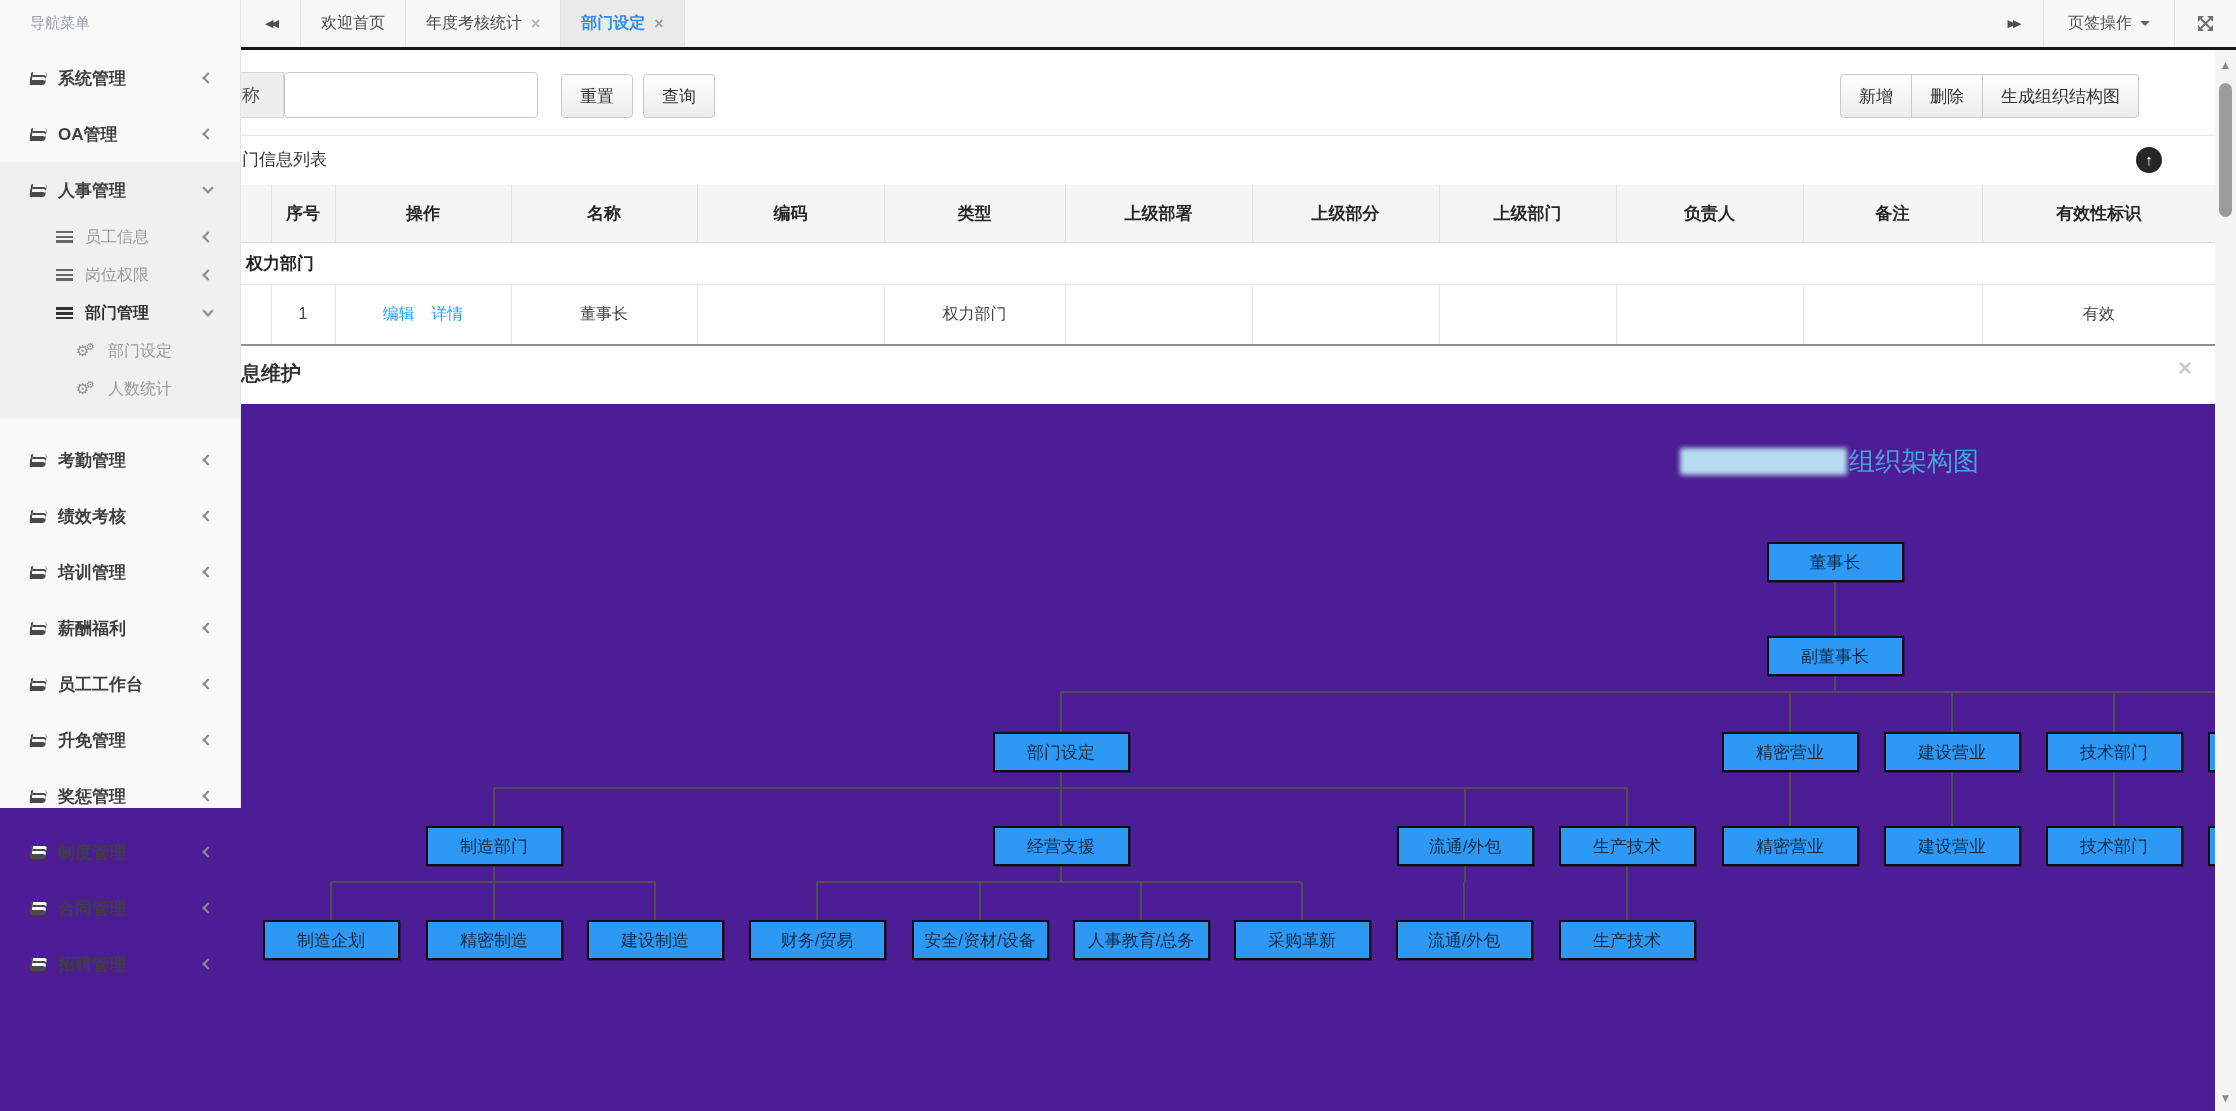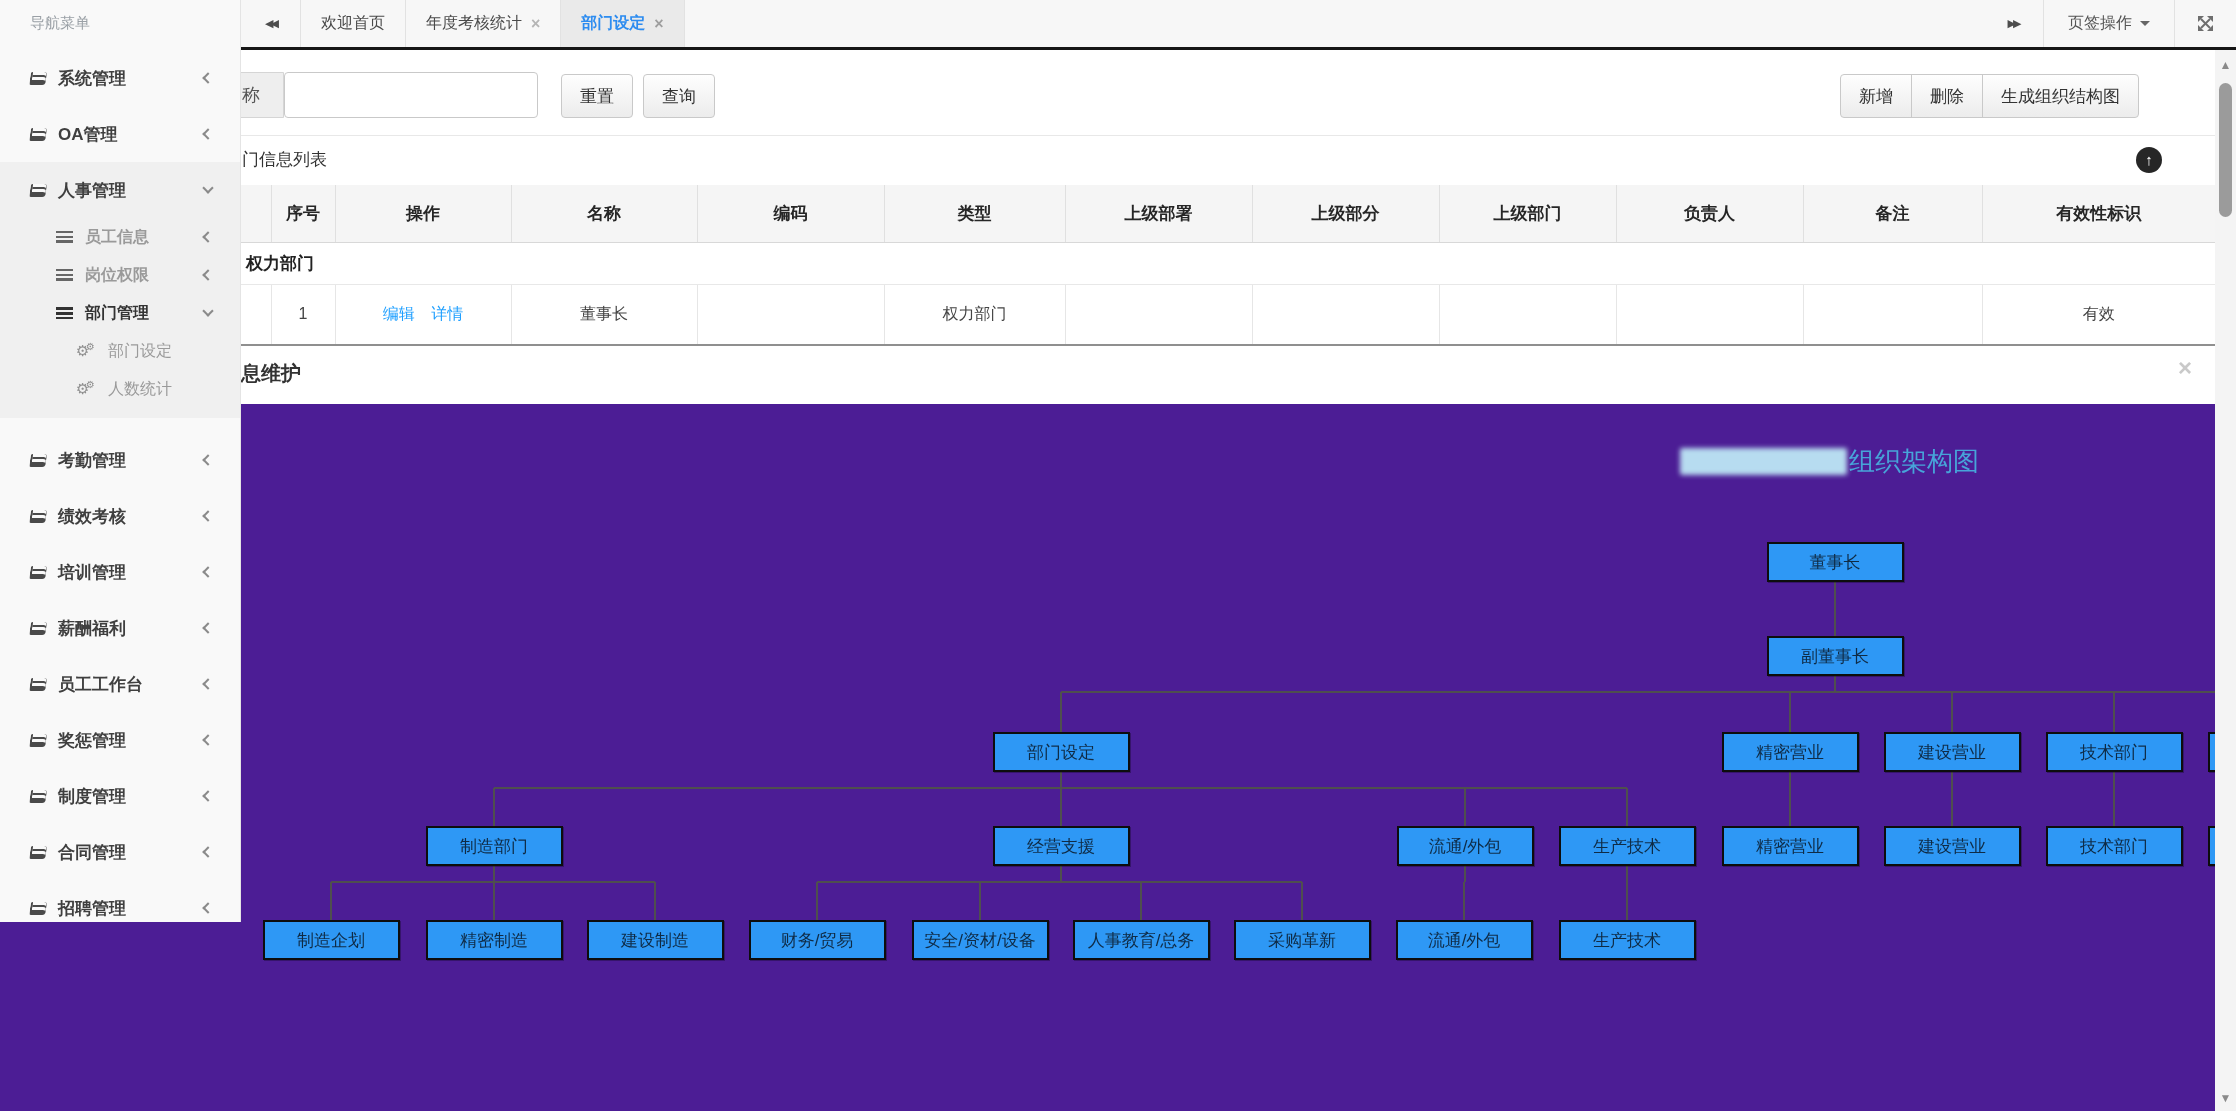--- a/index.html
+++ b/index.html
@@ -6,28 +6,28 @@
   html,body { width:2236px; height:1111px; }
   body {
     position: relative;
     font-family: "Liberation Sans", "DejaVu Sans", sans-serif;
     background:#fff;
     overflow:hidden;
     color:#333;
   }
   
   .sidebar {
-    position:absolute; left:0; top:0; width:241px; height:922px;
+    position:absolute; left:0; top:0; width:241px; height:808px;
     background:#f9f9f9; border-right:1px solid #e4e4e4; z-index:30;
   }
   .sb-title { padding:14px 0 0 30px; font-size:15px; color:#9aa0a6; height:50px; }
   .s-item { position:relative; display:flex; align-items:center; cursor:pointer; }
   .s-item .lbl { white-space:nowrap; }
   .s-item.lvl0 { height:56px; padding-left:30px; font-size:17px; font-weight:700; color:#3f3f3f; }
-  .s-item.lvl1 { height:38px; padding-left:56px; font-size:16px; color:#9a9a9a;font-weight:bold; }
+  .s-item.lvl1 { height:38px; padding-left:56px; font-size:16px; color:#9a9a9a; }
   .s-item.lvl1.bold { color:#333; font-weight:700; }
   .s-item.lvl2 { height:38px; padding-left:76px; font-size:16px; color:#9a9a9a; }
   .groupbg { background:#f0f0f0; padding-bottom:10px; }
   .after-gap { margin-top:14px; }
   .icn { display:inline-block; margin-right:12px; }
   .icn.book-icon {
     width:16px; height:13px; background:#4a4a4a; border-radius:2px 3px 3px 2px;
     transform:skewX(-8deg);
     box-shadow:inset 0 3px 0 0 #f9f9f9, inset 0 5px 0 0 #4a4a4a, inset 0 8px 0 0 #f9f9f9, inset 0 10px 0 0 #4a4a4a;
     border-left:2px solid #4a4a4a;
@@ -351,20 +351,25 @@
         <span class="lbl">薪酬福利</span>
         <span class="chev collapsed"></span>
       </div>
       <div class="s-item lvl0">
         <span class="icn book-icon"></span>
         <span class="lbl">员工工作台</span>
         <span class="chev collapsed"></span>
       </div>
       <div class="s-item lvl0">
         <span class="icn book-icon"></span>
+        <span class="lbl">升免管理</span>
+        <span class="chev collapsed"></span>
+      </div>
+      <div class="s-item lvl0">
+        <span class="icn book-icon"></span>
         <span class="lbl">奖惩管理</span>
         <span class="chev collapsed"></span>
       </div>
       <div class="s-item lvl0">
         <span class="icn book-icon"></span>
         <span class="lbl">制度管理</span>
         <span class="chev collapsed"></span>
       </div>
       <div class="s-item lvl0">
         <span class="icn book-icon"></span>

